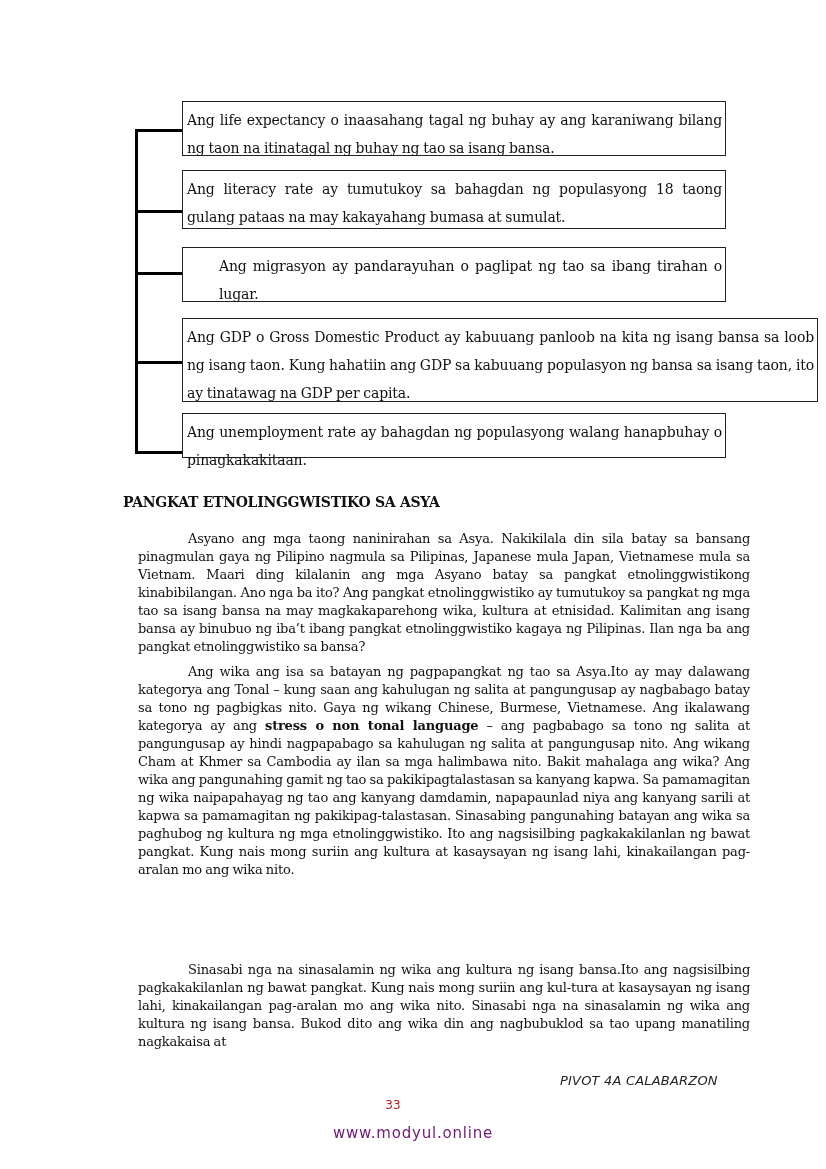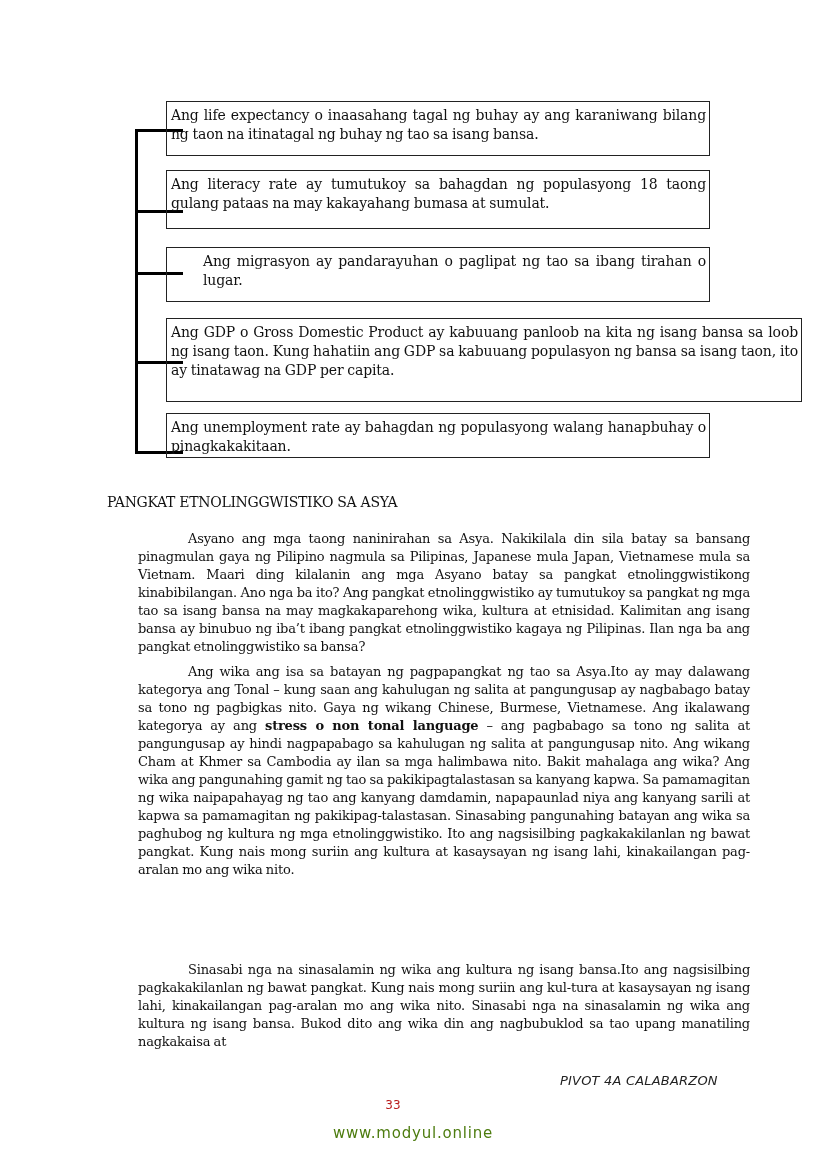--- a/index.html
+++ b/index.html
@@ -28,41 +28,41 @@
     }
     .bracket-h {
       position: absolute;
       left: 135px;
       width: 48px;
       height: 3px;
       background: #000;
     }
     .def-box {
       position: absolute;
-      left: 166px;
+      left: 182px;
       width: 536px;
       border: 1.5px solid #222;
       padding: 4px 3px 0 4px;
       box-sizing: border-box;
       font-family: "DejaVu Serif", serif;
       font-size: 14px;
-      line-height: 19px;
+      line-height: 28px;
       text-align: justify;
       text-align-last: left;
       letter-spacing: -0.15px;
       word-spacing: -0.5px;
     }
 
     
     .heading {
       position: absolute;
-      left: 107px;
+      left: 123px;
       top: 494px;
       font-family: "DejaVu Serif", serif;
-      font-weight: normal;
+      font-weight: bold;
       font-size: 14px;
       letter-spacing: -0.3px;
       margin: 0;
     }
 
     
     .para {
       position: absolute;
       left: 138px;
       width: 612px;
@@ -101,21 +101,21 @@
     }
     .watermark {
       position: absolute;
       left: 300px;
       top: 1124px;
       width: 226px;
       text-align: center;
       font-family: "DejaVu Sans", sans-serif;
       font-size: 15px;
       letter-spacing: 0.8px;
-      color: #4d7c0f;
+      color: #701a75;
     }
   </style>
 </head>
 <body>
 
 <div class="page">
 
   <div>
     <div class="bracket-v"></div>
     <div class="bracket-h" style="top:129px;"></div>

